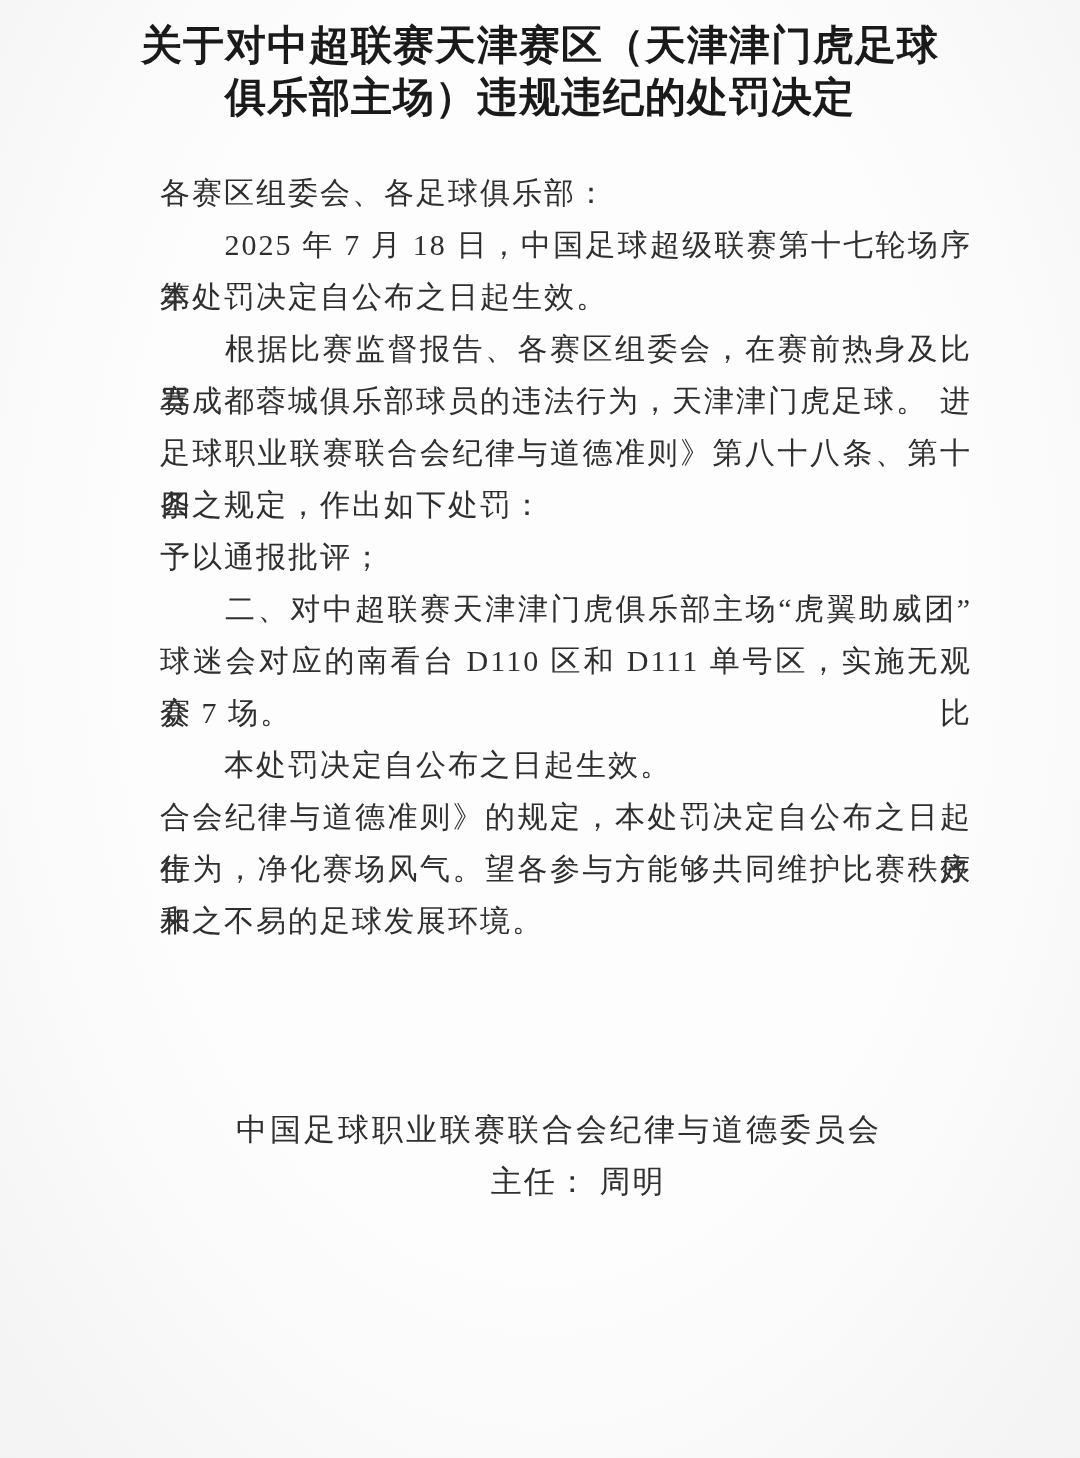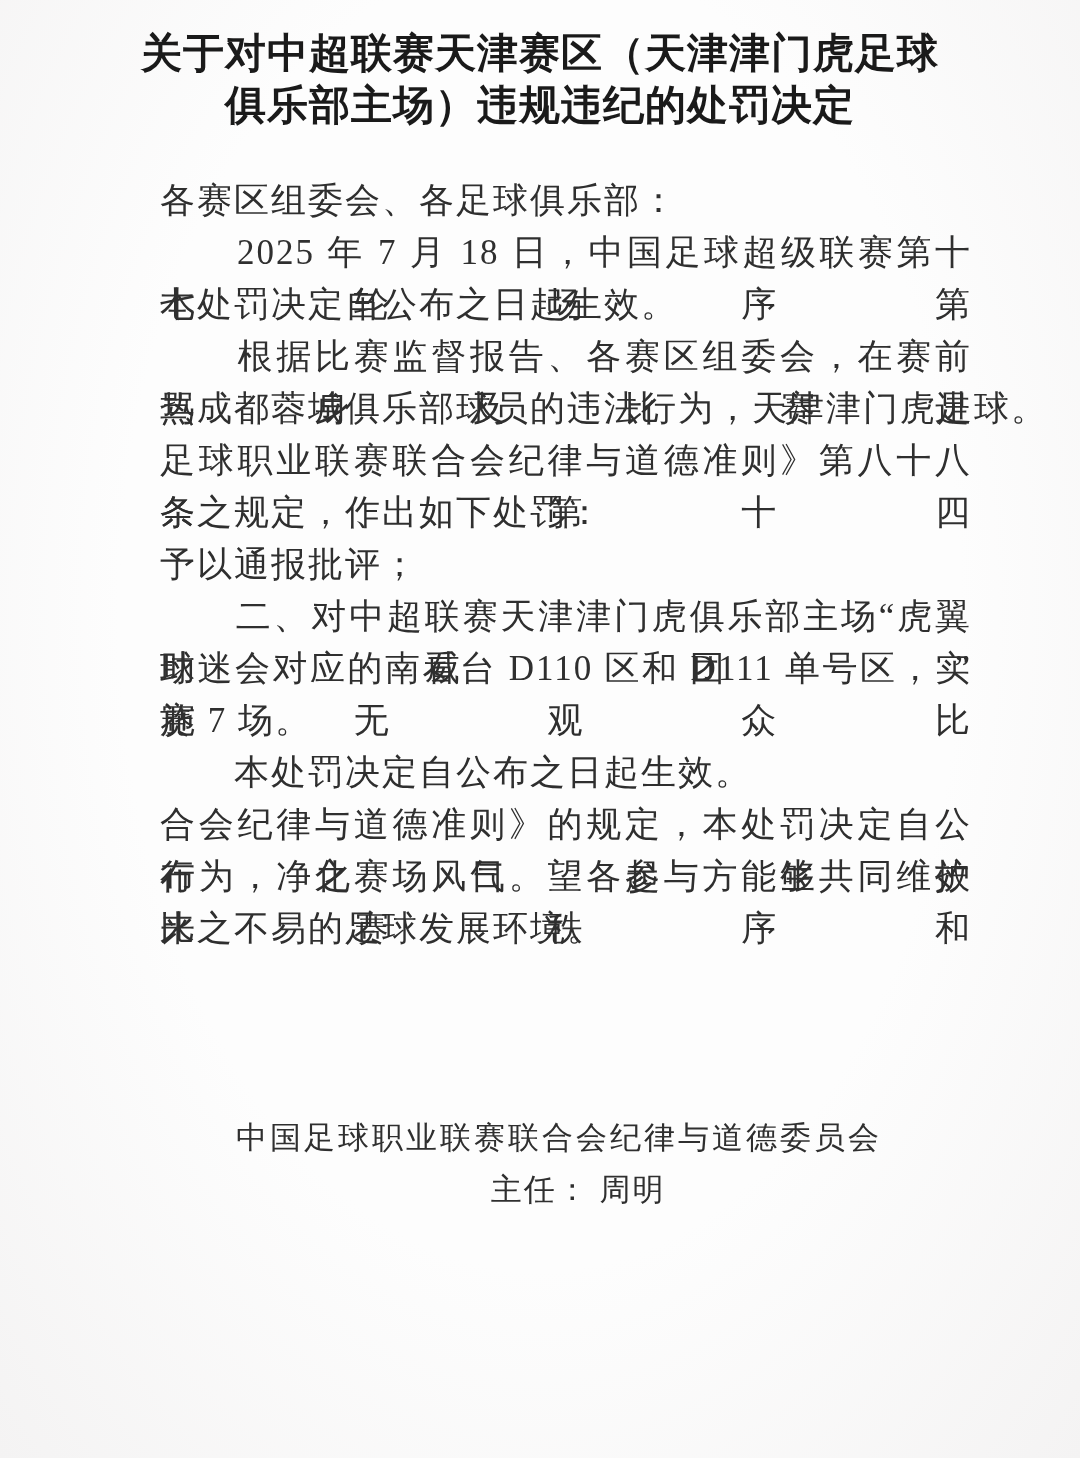--- a/index.html
+++ b/index.html
@@ -25,21 +25,21 @@
     color: #1a1a1a;
     letter-spacing: 1px;
   }
   .doc-title .title-line {
     display: block;
   }
   .doc-body {
     margin-top: 44px;
     margin-left: 160px;
     width: 812px;
-    font-size: 35px;
+    font-size: 30px;
     line-height: 52px;
     color: #2f2f2f;
     letter-spacing: 2px;
     text-align: left;
   }
   .doc-line {
     display: block;
     height: 52px;
     white-space: nowrap;
   }
@@ -66,21 +66,21 @@
     position: relative;
     left: 38px;
     letter-spacing: 2px;
   }
 </style>
 </head>
 <body>
 
 <div class="page">
 
-  <h1 class="doc-title" style="margin:16px;">
+  <h1 class="doc-title" style="margin:8px;">
     <span class="title-line">关于对中超联赛天津赛区（天津津门虎足球</span>
     <span class="title-line">俱乐部主场）违规违纪的处罚决定</span>
   </h1>
 
   <div class="doc-body">
     <div class="doc-line">各赛区组委会、各足球俱乐部：</div>
     <div>
         <div class="doc-line justify">　　2025 年 7 月 18 日，中国足球超级联赛第十七轮场序第</div>
         <div class="doc-line">本处罚决定自公布之日起生效。</div>
         <div class="doc-line justify">　　根据比赛监督报告、各赛区组委会，在赛前热身及比赛进</div>

